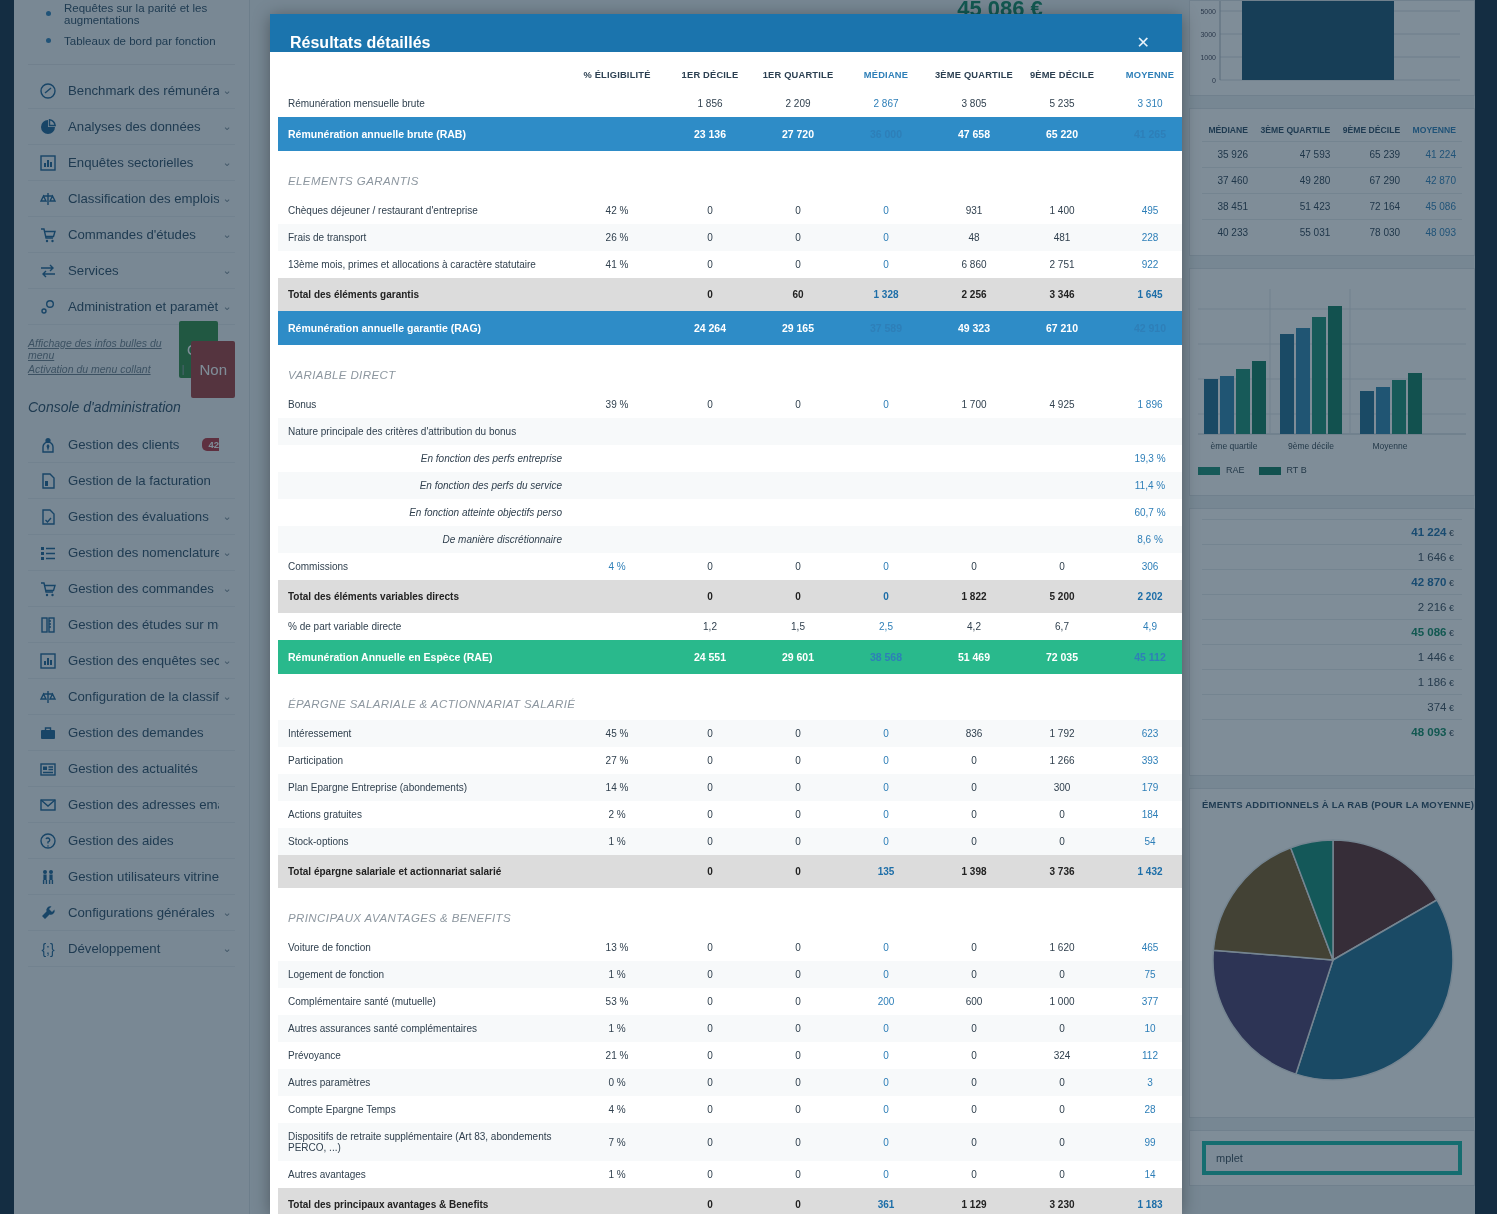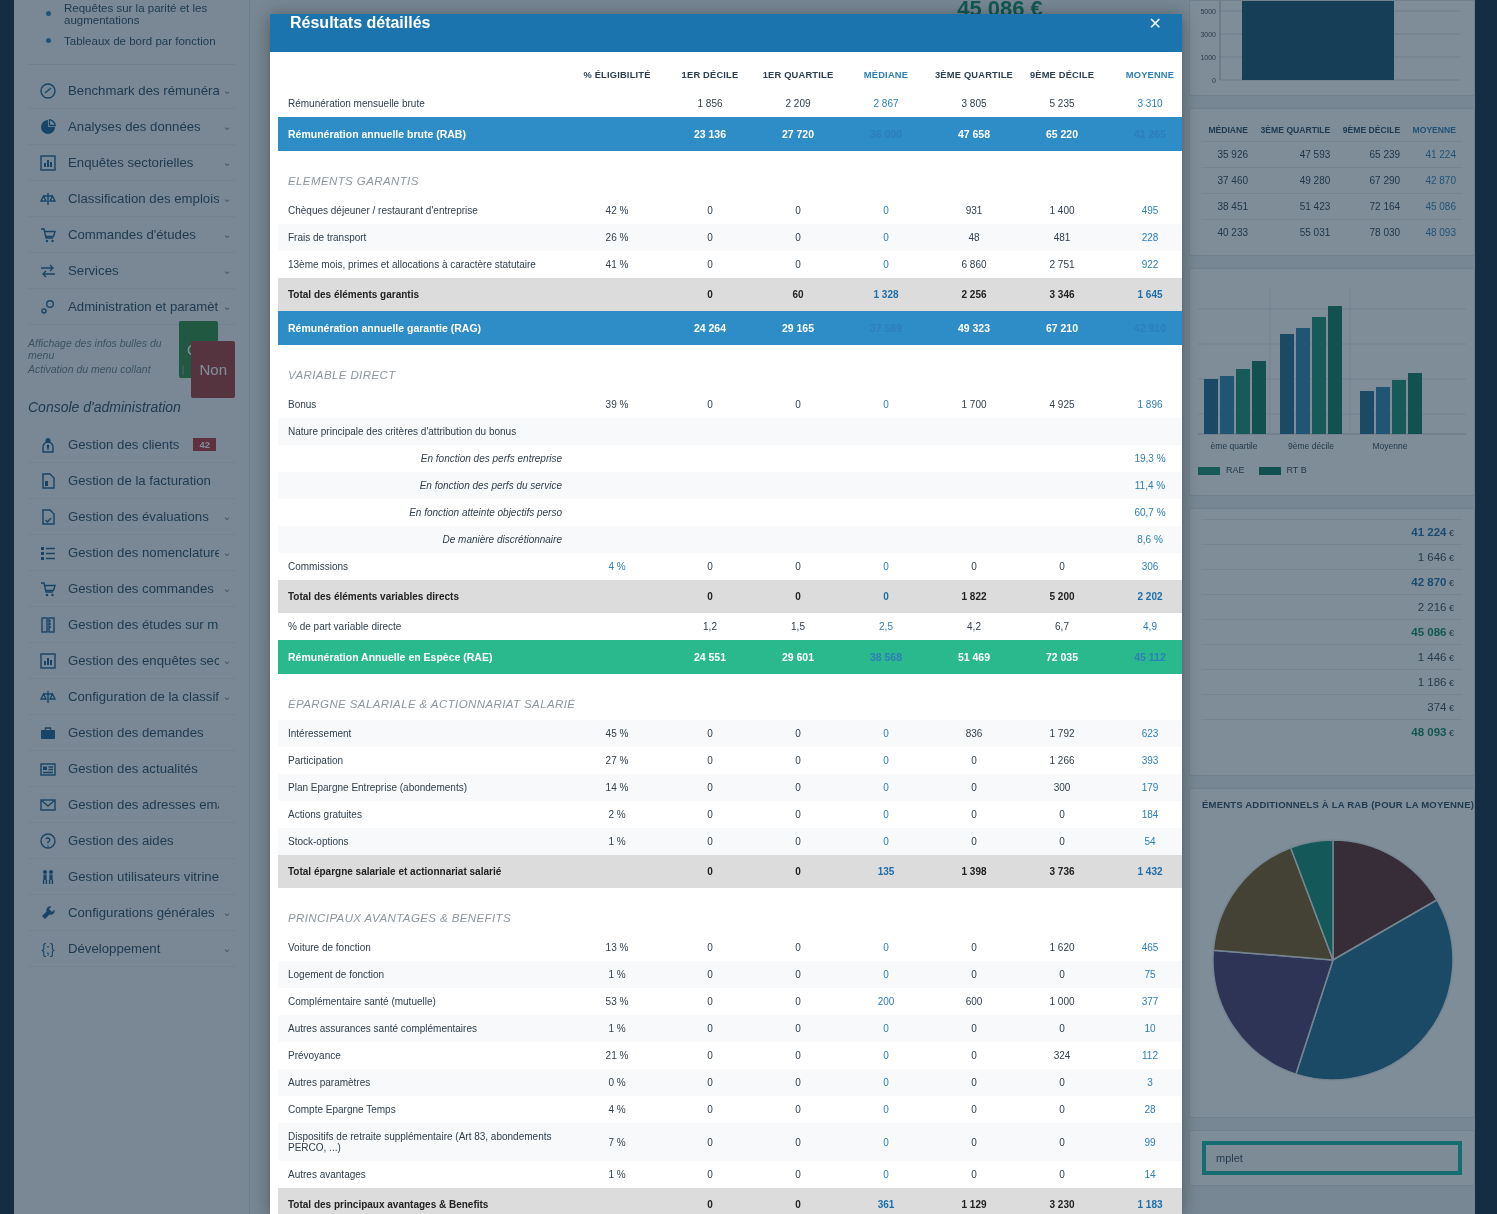--- a/index.html
+++ b/index.html
@@ -30,26 +30,26 @@
 
   .nav-item {
     display: flex; align-items: center; height: 36px;
     border-bottom: 1px solid #e2e6ea;
     font-size: 13.2px; color: #2b4a63;
   }
   .nav-item .ico { width: 40px; flex: none; display: flex; align-items: center; justify-content: center; color: #1b5f92; }
   .nav-item .lbl { flex: 1; white-space: nowrap; overflow: hidden; }
   .nav-item .chev { width: 16px; flex: none; text-align: center; color: #7d8c99; font-size: 11px; }
   .badge {
-    display: inline-block; background: #b7323c; color: #fff; border-radius: 0;
-    font-size: 9.5px; font-weight: bold; padding: 1px 6px; margin-left: 14px; vertical-align: 1px;
+    display: inline-block; background: #b7323c; color: #fff; border-radius: 5px;
+    font-size: 9.5px; font-weight: bold; padding: 1px 6px; margin-left: 23px; vertical-align: 1px;
   }
 
   .settings-row { display: flex; align-items: center; height: 20px; font-size: 10.5px; color: #6b7b88; font-style: italic; }
-  .settings-row .s-lbl { flex: 1; }
+  .settings-row .s-lbl { flex: 1; text-decoration: underline; }
   .pill { font-style: normal; color: #fff; font-size: 15px; padding: 20px 8px; border-radius: 2px; }
   .pill.yes { background: #2f8a41; }
   .pill.no { background: #a23b3b; }
   .pipe { color: #9aa7b2; padding: 0 7px; font-style: normal; }
 
   .console-title { font-size: 14px; font-style: italic; color: #2b4a63; margin: 20px 0 12px 0; }
 
   
   .right-col { position: absolute; right: 22px; top: 0; width: 286px; height: 1214px; }
   .card { background: #ffffff; border: 1px solid #dde2e7; margin-bottom: 12px; }
@@ -79,21 +79,21 @@
   .overlay { position: absolute; inset: 0; background: rgba(22,48,68,0.55); }
 
   
   .modal {
     position: absolute; left: 270px; top: 14px; width: 912px; height: 1200px;
     background: #fff; box-shadow: 0 2px 16px rgba(0,0,0,.35);
     display: flex; flex-direction: column; overflow: hidden;
   }
   .modal-head {
     height: 38px; background: #1b74ad; color: #fff;
-    display: flex; align-items: flex-start; padding: 0 16px 0 20px;
+    display: flex; align-items: flex-end; padding: 0 28px 0 20px;
     flex: none;
   }
   .modal-title { font-size: 16px; font-weight: bold; flex: 1; }
   .modal-close { font-size: 16px; color: #eaf3fa; cursor: pointer; padding: 0 4px; }
   .modal-body { flex: 1; overflow: hidden; padding: 0 8px; background: #fff; }
 
   table.detail { width: 100%; border-collapse: collapse; table-layout: fixed; }
   table.detail col.c-label { width: 290px; }
   table.detail col.c-elig  { width: 98px; }
   table.detail col.c-num   { width: 88px; }

